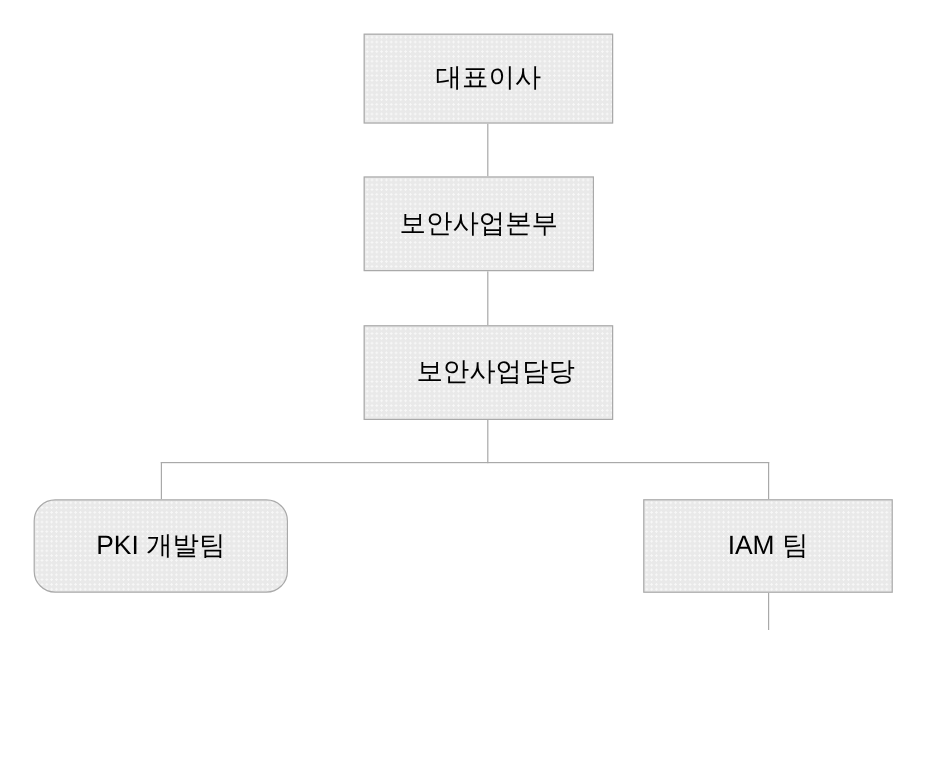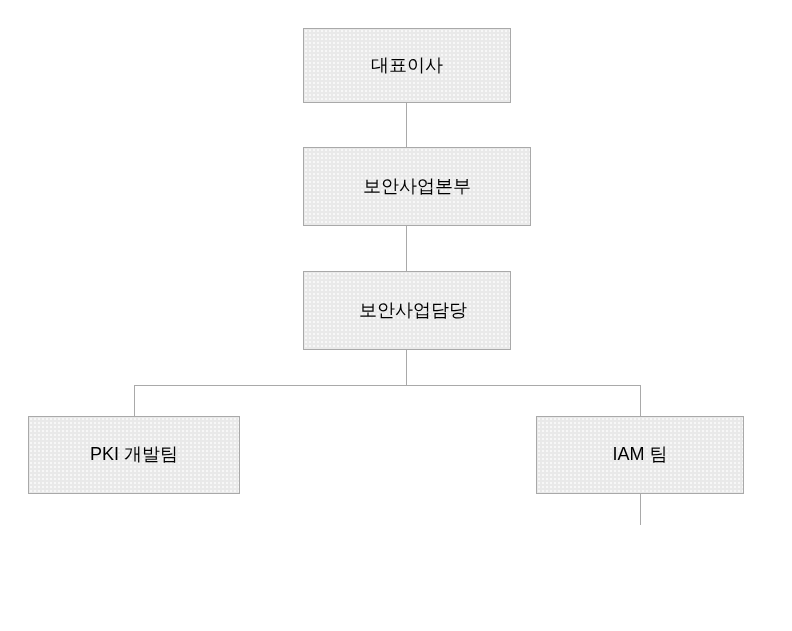--- a/index.html
+++ b/index.html
@@ -22,34 +22,34 @@
     
     background-image: radial-gradient(rgba(255,255,255,0.65) 0.8px, rgba(0,0,0,0) 0.9px);
     background-size: 4px 4px;
     border: 1px solid var(--node-border, #a9a9a9);
     display: flex;
     align-items: center;
     justify-content: center;
   }
   .node-label {
     color: var(--text, #000000);
-    font-size: 18px;
+    font-size: 22px;
     line-height: 1.2;
     white-space: nowrap;
     text-align: right;
   }
   .connector {
     position: absolute;
     background: var(--connector, #a9a9a9);
   }
   
   .n-ceo      { left: 303px; top: 28px;  width: 208px; height: 75px; }
-  .n-division { left: 303px; top: 147px; width: 228px; height: 79px; }
+  .n-division { left: 303px; top: 147px; width: 192px; height: 79px; }
   .n-lead     { left: 303px; top: 271px; width: 208px; height: 79px; padding-left: 12px; }
-  .n-pki      { left: 28px;  top: 416px; width: 212px; height: 78px; }
+  .n-pki      { left: 28px;  top: 416px; width: 212px; height: 78px; border-radius: 18px; }
   .n-iam      { left: 536px; top: 416px; width: 208px; height: 78px; }
   .n-iampart  { left: 536px; top: 525px; width: 207px; height: 75px; }
   
   .c-v1   { left: 406px; top: 103px; width: 1px;   height: 44px; }
   .c-v2   { left: 406px; top: 226px; width: 1px;   height: 45px; }
   .c-stem { left: 406px; top: 350px; width: 1px;   height: 36px; }
   .c-rail { left: 134px; top: 385px; width: 507px; height: 1px;  }
   .c-dl   { left: 134px; top: 385px; width: 1px;   height: 31px; }
   .c-dr   { left: 640px; top: 385px; width: 1px;   height: 31px; }
   .c-v6   { left: 640px; top: 494px; width: 1px;   height: 31px; }

